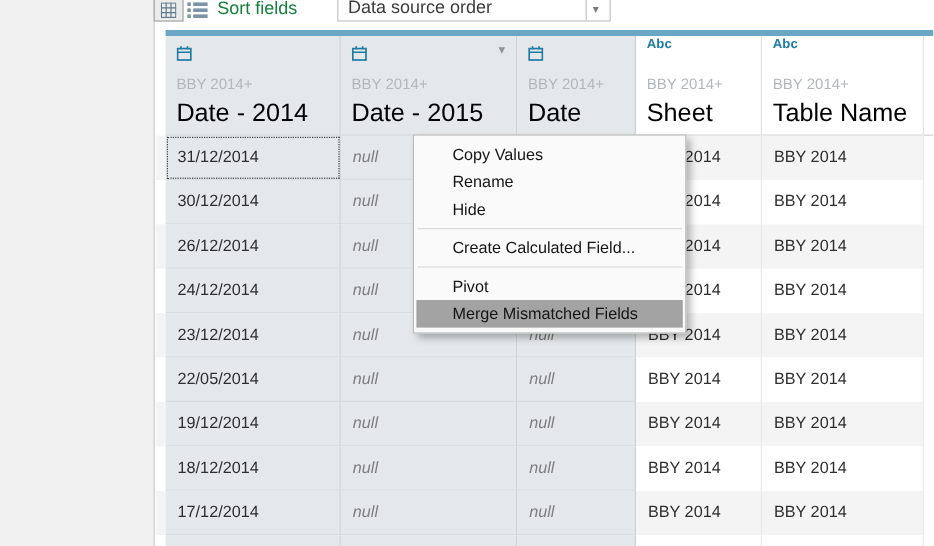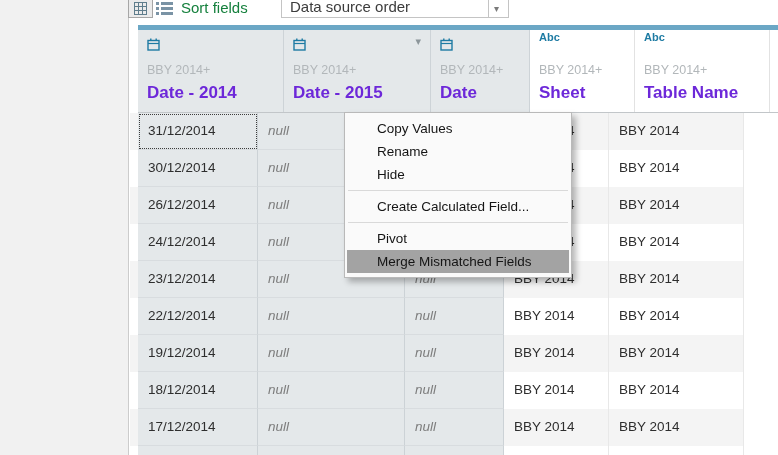--- a/index.html
+++ b/index.html
@@ -38,38 +38,38 @@
     position:absolute; left:8px; top:5px; height:82px; display:flex;
     border-bottom:1px solid #c2c6c9; box-sizing:content-box; right:0;
   }
   .hcell { position:relative; box-sizing:border-box; border-right:1px solid #e2e2e2; background:#fff; }
   .hcell.sel { background:#e4e8ea; border-right-color:#cdd3d7; }
   .hfill { flex:1; background:#fff; }
   .hc1{width:146px}.hc2{width:147px}.hc3{width:99px}.hc4{width:105px}.hc5{width:135px}
   .cal-icon { position:absolute; left:9px; top:8px; }
   .abc-label { position:absolute; left:9px; top:1px; font-size:11px; font-weight:bold; color:#1E7BA3; }
   .src { position:absolute; left:9px; top:33px; font-size:12.5px; color:#b2b7ba; white-space:nowrap; }
-  .fname { position:absolute; left:9px; top:53px; font-size:17px; font-weight:bold; color:#6d28d9; white-space:nowrap; }
+  .fname { position:absolute; left:9px; top:53px; font-size:21px; font-weight:normal; color:#000000; white-space:nowrap; }
   .caret-hdr { position:absolute; right:9px; top:5px; font-size:11px; color:#8d969b; }
   .sort-icon { position:absolute; right:12px; top:59px; width:12px; height:8px; }
   .sort-icon .b1 { width:11px; height:2px; background:#3f4b52; margin-bottom:3px; }
   .sort-icon .b2 { width:7px; height:2px; background:#3f4b52; }
 
   
   .rows { position:absolute; left:0; top:88px; right:0; }
   .row { display:flex; height:37px; }
   .row.partial { height:11px; }
   .gut { width:8px; }
   .row.odd .gut { background:#f4f4f4; }
   .row.even .gut { background:#ffffff; }
   .cell {
     box-sizing:border-box; line-height:36px; font-size:13.5px; color:#2e2e2e;
     padding-left:10px; overflow:hidden; white-space:nowrap;
   }
-  .c1{width:120px}.c2{width:147px}.c3{width:99px}.c4{width:105px}.c5{width:135px}
+  .c1{width:146px}.c2{width:147px}.c3{width:99px}.c4{width:105px}.c5{width:135px}
   .cell.sel { background:#e4e8ea; border-right:1px solid #ccd2d6; border-bottom:1px solid #d8dcdf; }
   .row.odd .cell.uns { background:#f4f4f4; }
   .row.even .cell.uns { background:#ffffff; }
   .cell.uns { border-right:1px solid #e8e8e8; }
   .nullv { font-style:italic; color:#7d7d7d; }
   .focus { outline:1px dotted #3c3c3c; outline-offset:-2px; }
 
   
   .menu {
     position:absolute; left:344px; top:112px; width:228px; z-index:10;
@@ -212,21 +212,21 @@
       <div class="row odd">
         <div class="gut"></div>
         <div class="cell sel c1">23/12/2014</div>
         <div class="cell sel c2 nullv">null</div>
         <div class="cell sel c3 nullv">null</div>
         <div class="cell uns c4">BBY 2014</div>
         <div class="cell uns c5">BBY 2014</div>
       </div>
       <div class="row even">
         <div class="gut"></div>
-        <div class="cell sel c1">22/12/2014</div>
+        <div class="cell sel c1">22/05/2014</div>
         <div class="cell sel c2 nullv">null</div>
         <div class="cell sel c3 nullv">null</div>
         <div class="cell uns c4">BBY 2014</div>
         <div class="cell uns c5">BBY 2014</div>
       </div>
       <div class="row odd">
         <div class="gut"></div>
         <div class="cell sel c1">19/12/2014</div>
         <div class="cell sel c2 nullv">null</div>
         <div class="cell sel c3 nullv">null</div>

